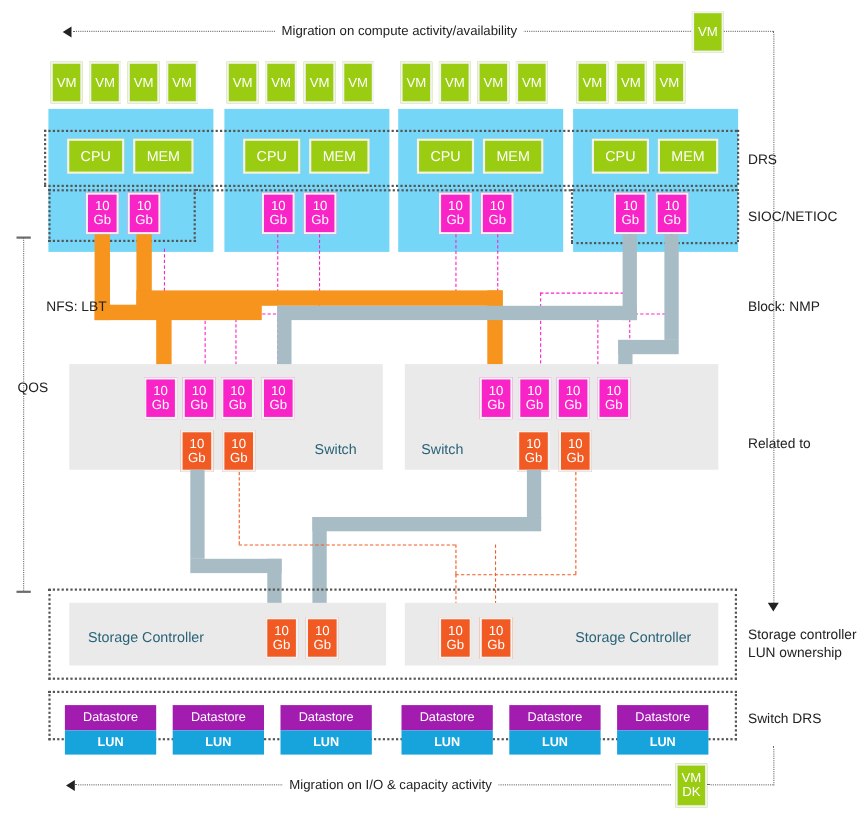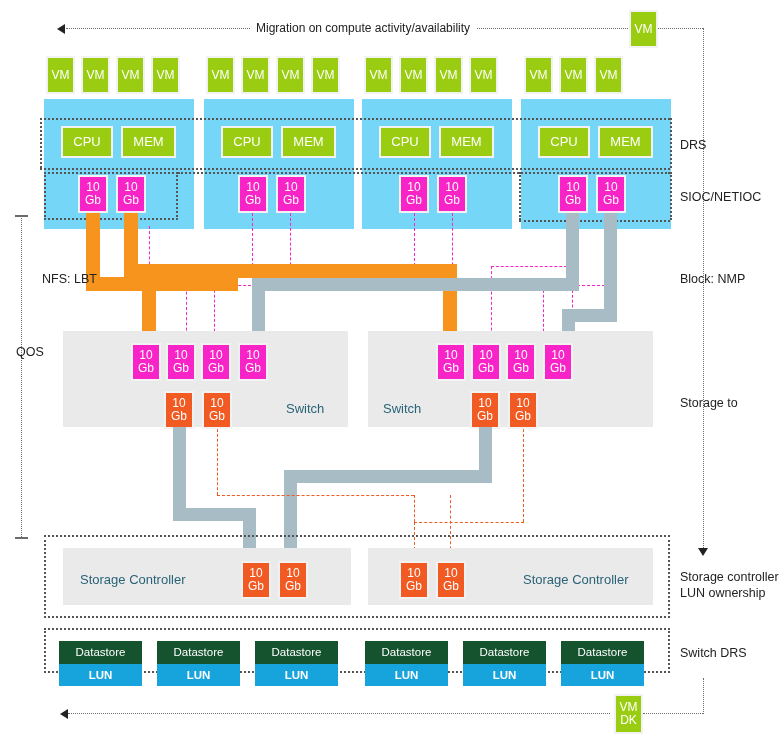--- a/index.html
+++ b/index.html
@@ -9,21 +9,21 @@
   .abs{position:absolute;box-sizing:border-box;}
 
   
   .node{position:absolute;box-sizing:border-box;display:flex;flex-direction:column;
         align-items:center;justify-content:center;color:#fff;line-height:1.05;
         border:2px solid #f2f2f2;}
   .vm      {background:#9acd12;font-size:12px;}
   .cpumem  {background:#9acd12;font-size:13px;}
   .nic10   {background:#f924c8;font-size:12px;}
   .nic10o  {background:#f15a22;font-size:12px;}
-  .datastore{background:#14532d;font-size:11.5px;border:none;}
+  .datastore{background:#a21caf;font-size:11.5px;border:none;}
   .lun     {background:#17a4dd;font-size:11.5px;border:none;font-weight:bold;}
   .vmdk    {background:#9acd12;font-size:12px;}
 
   
   .host   {position:absolute;background:#76d6f7;}
   .switch {position:absolute;background:#eaeaea;}
   .stctl  {position:absolute;background:#eaeaea;}
 
   .panel-label{position:absolute;color:#2a6378;font-size:13px;}
 
@@ -377,31 +377,32 @@
 
   <div class="node datastore" style="left:561px;top:641px;width:83px;height:23px;">
     <span>Datastore</span>
     </div>
   <div class="node lun" style="left:561px;top:664px;width:83px;height:22px;">
     <span>LUN</span>
     </div>
 
   <div class="arrow-left abs" style="left:60px;top:709px;"></div>
   <div class="rail-h" style="left:68px;top:713px;width:542px;"></div>
+  <div class="mig-label" style="left:257px;top:706px;">Migration on I/O &amp; capacity activity</div>
   <div class="node vmdk" style="left:614px;top:694px;width:29px;height:40px;">
     <span>VM</span>
     <span>DK</span>
   </div>
   <div class="rail-h" style="left:643px;top:713px;width:60px;"></div>
   <div class="rail" style="left:703px;top:678px;height:36px;"></div>
 
   <div class="side-label" style="left:680px;top:137px;">DRS</div>
   <div class="side-label" style="left:680px;top:189px;">SIOC/NETIOC</div>
   <div class="side-label" style="left:680px;top:271px;">Block: NMP</div>
-  <div class="side-label" style="left:680px;top:395px;">Storage to</div>
+  <div class="side-label" style="left:680px;top:395px;">Related to</div>
   <div class="side-label" style="left:680px;top:569px;">Storage controller
 LUN ownership</div>
   <div class="side-label" style="left:680px;top:645px;">Switch DRS</div>
 
   <div class="side-label" style="left:42px;top:271px;">NFS: LBT</div>
   <div class="side-label" style="left:16px;top:344px;">QOS</div>
 
 </div>
 
 </body></html>

